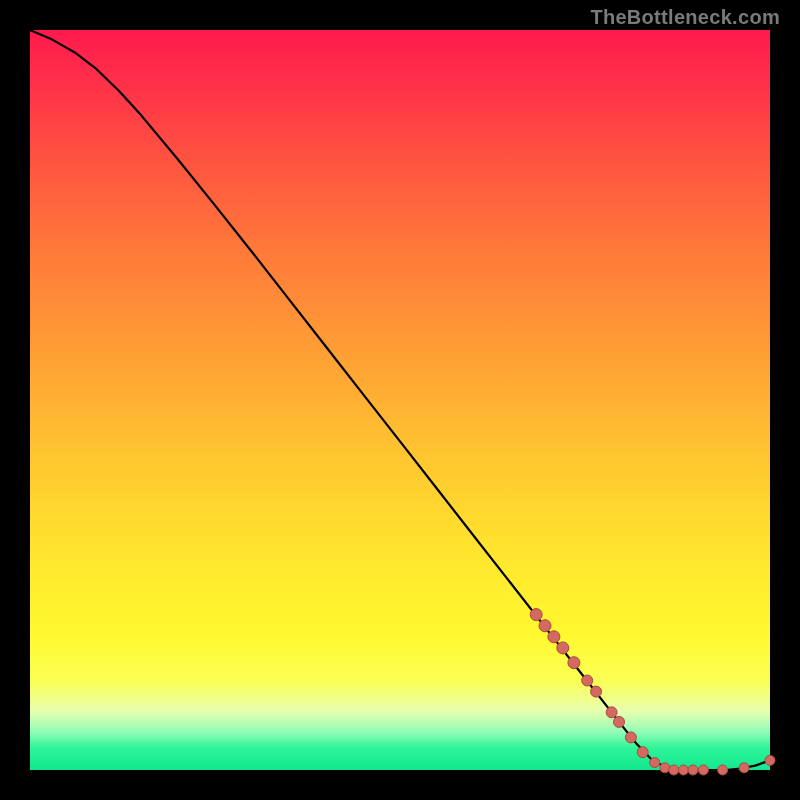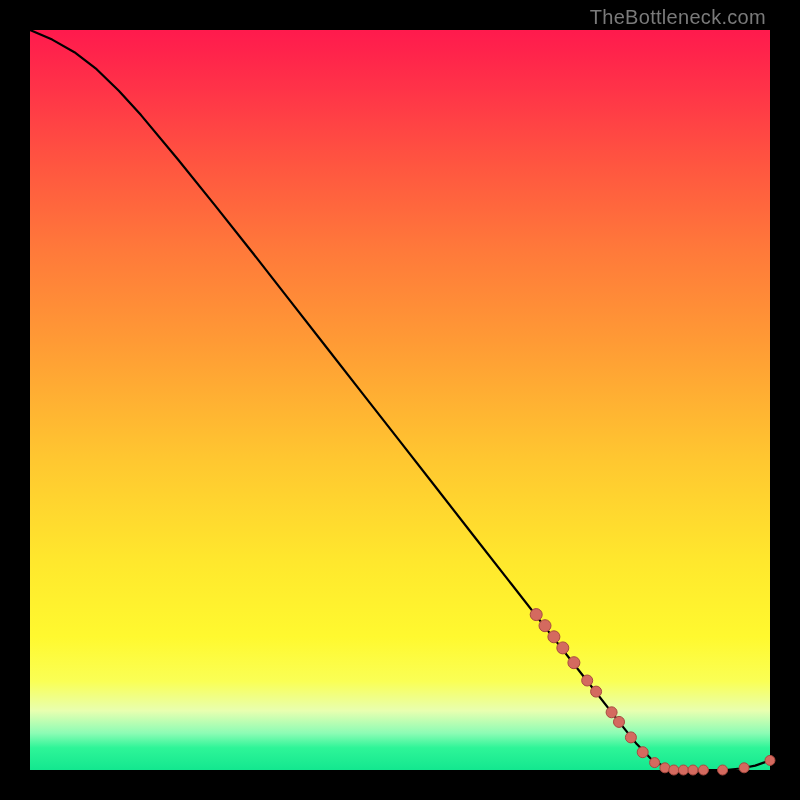--- a/index.html
+++ b/index.html
@@ -30,24 +30,24 @@
       #e8ffb0 92%,
       #8dfcb5 95%,
       #2ef598 97%,
       #13e78f 100%
     );
     box-sizing: border-box;
   }
   .watermark {
     position: absolute;
     top: 6px;
-    right: 34px;
+    right: 20px;
     color: #7a7a7a;
     font-size: 20px;
-    font-weight: 400;
+    font-weight: 700;
     letter-spacing: 0.3px;
   }
   svg.plot {
     position: absolute;
     left: 0; top: 0;
     width: 740px;
     height: 740px;
     overflow: visible;
   }
   .curve {

